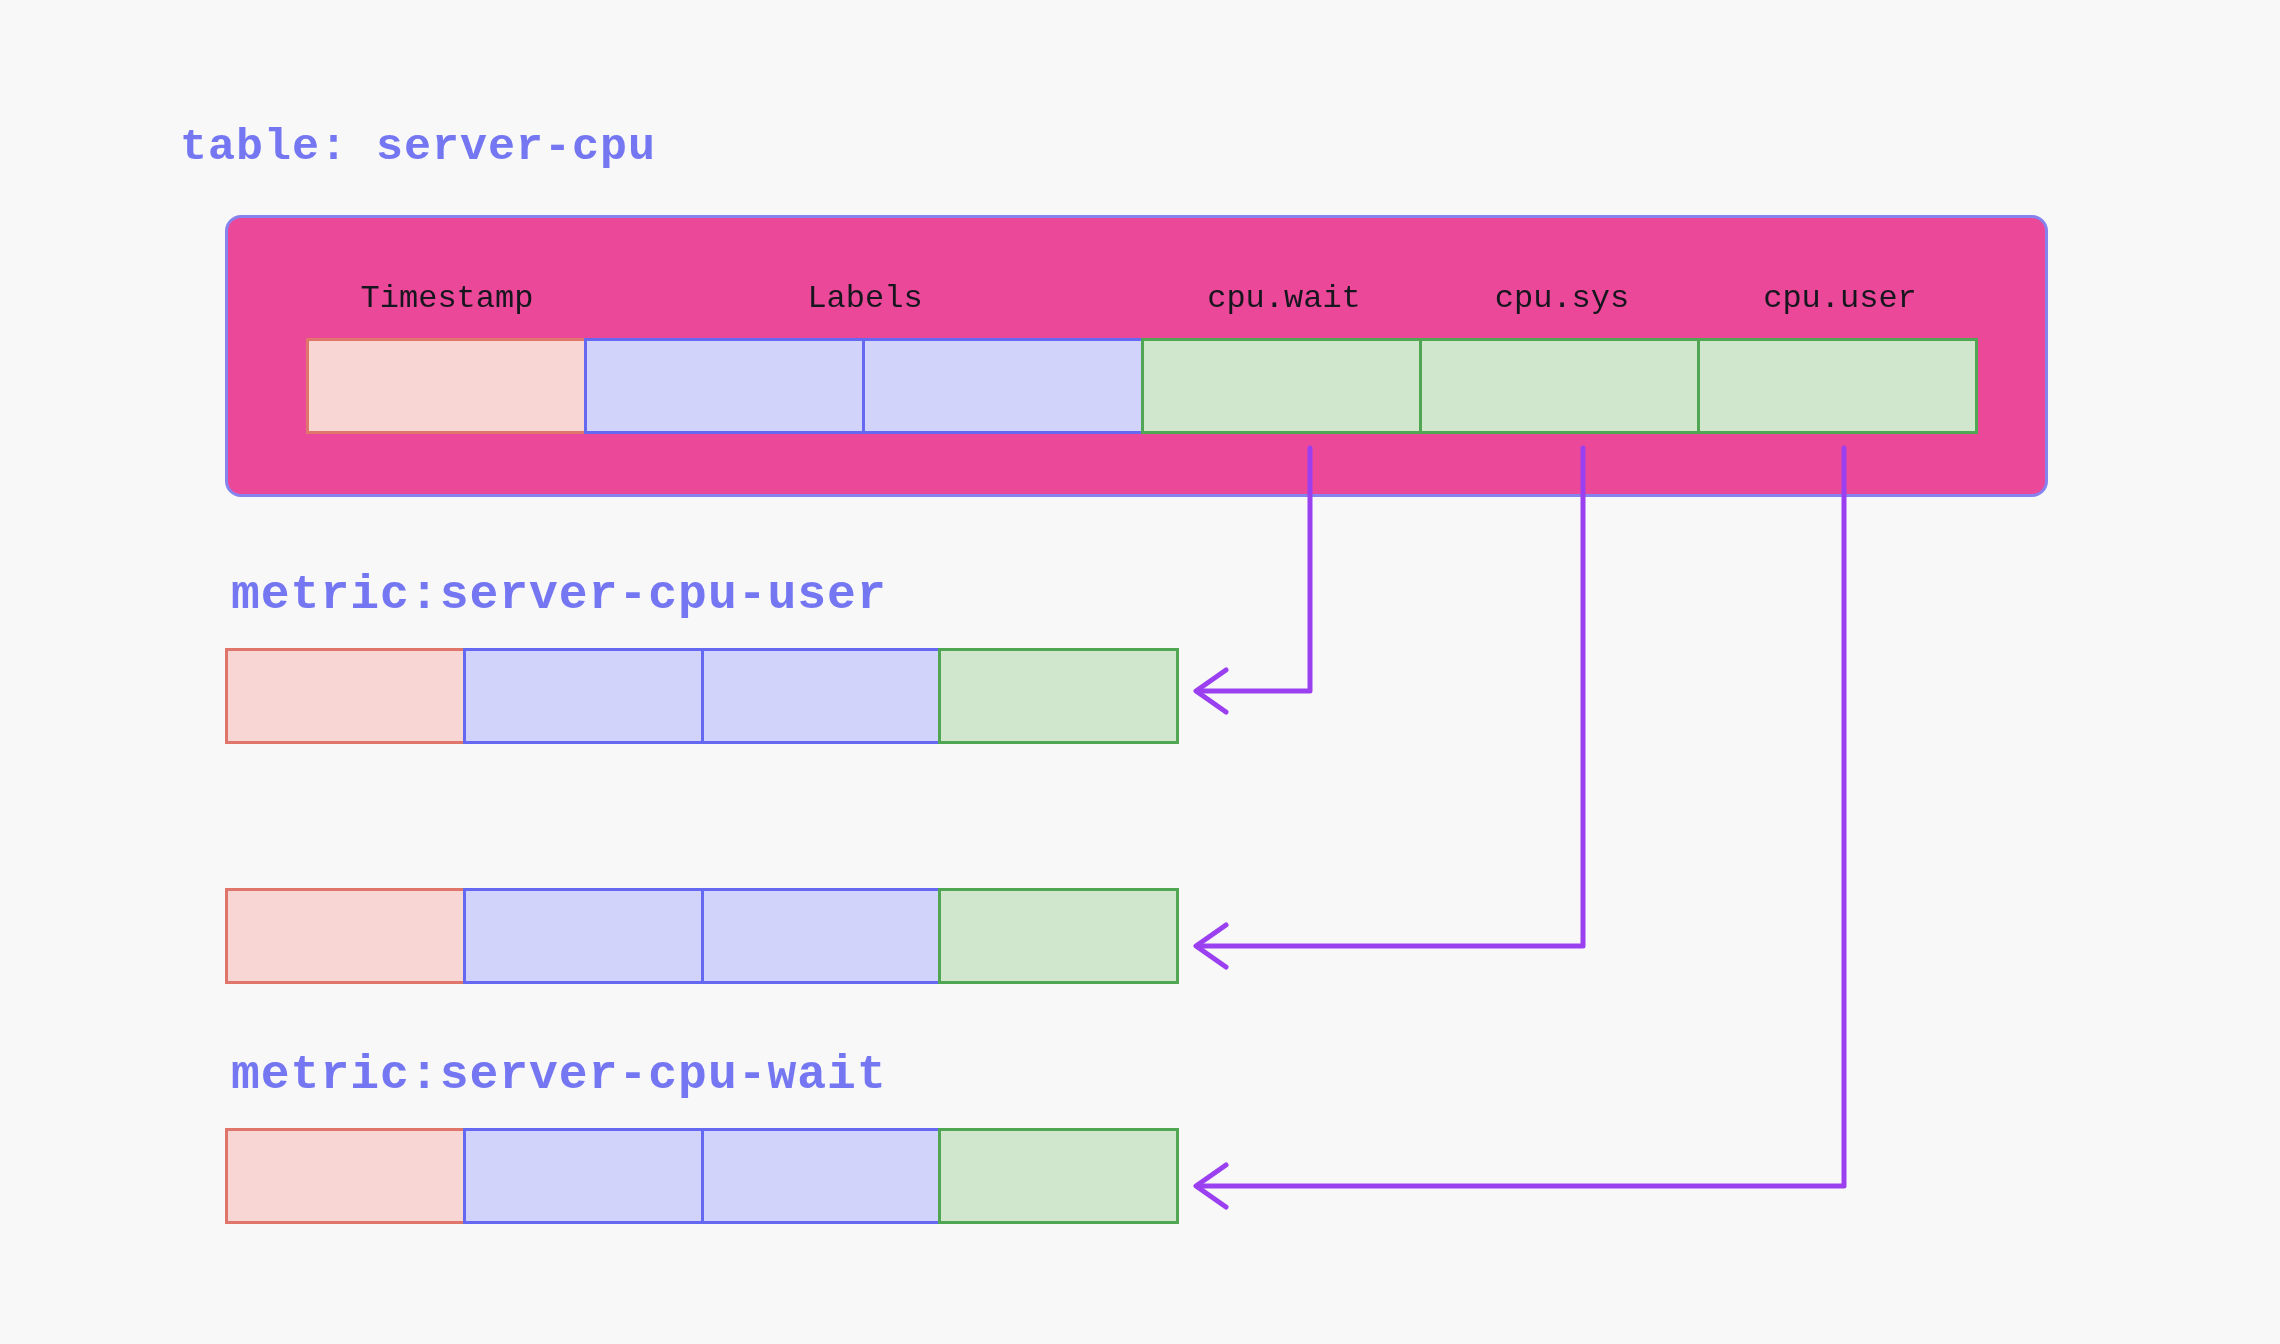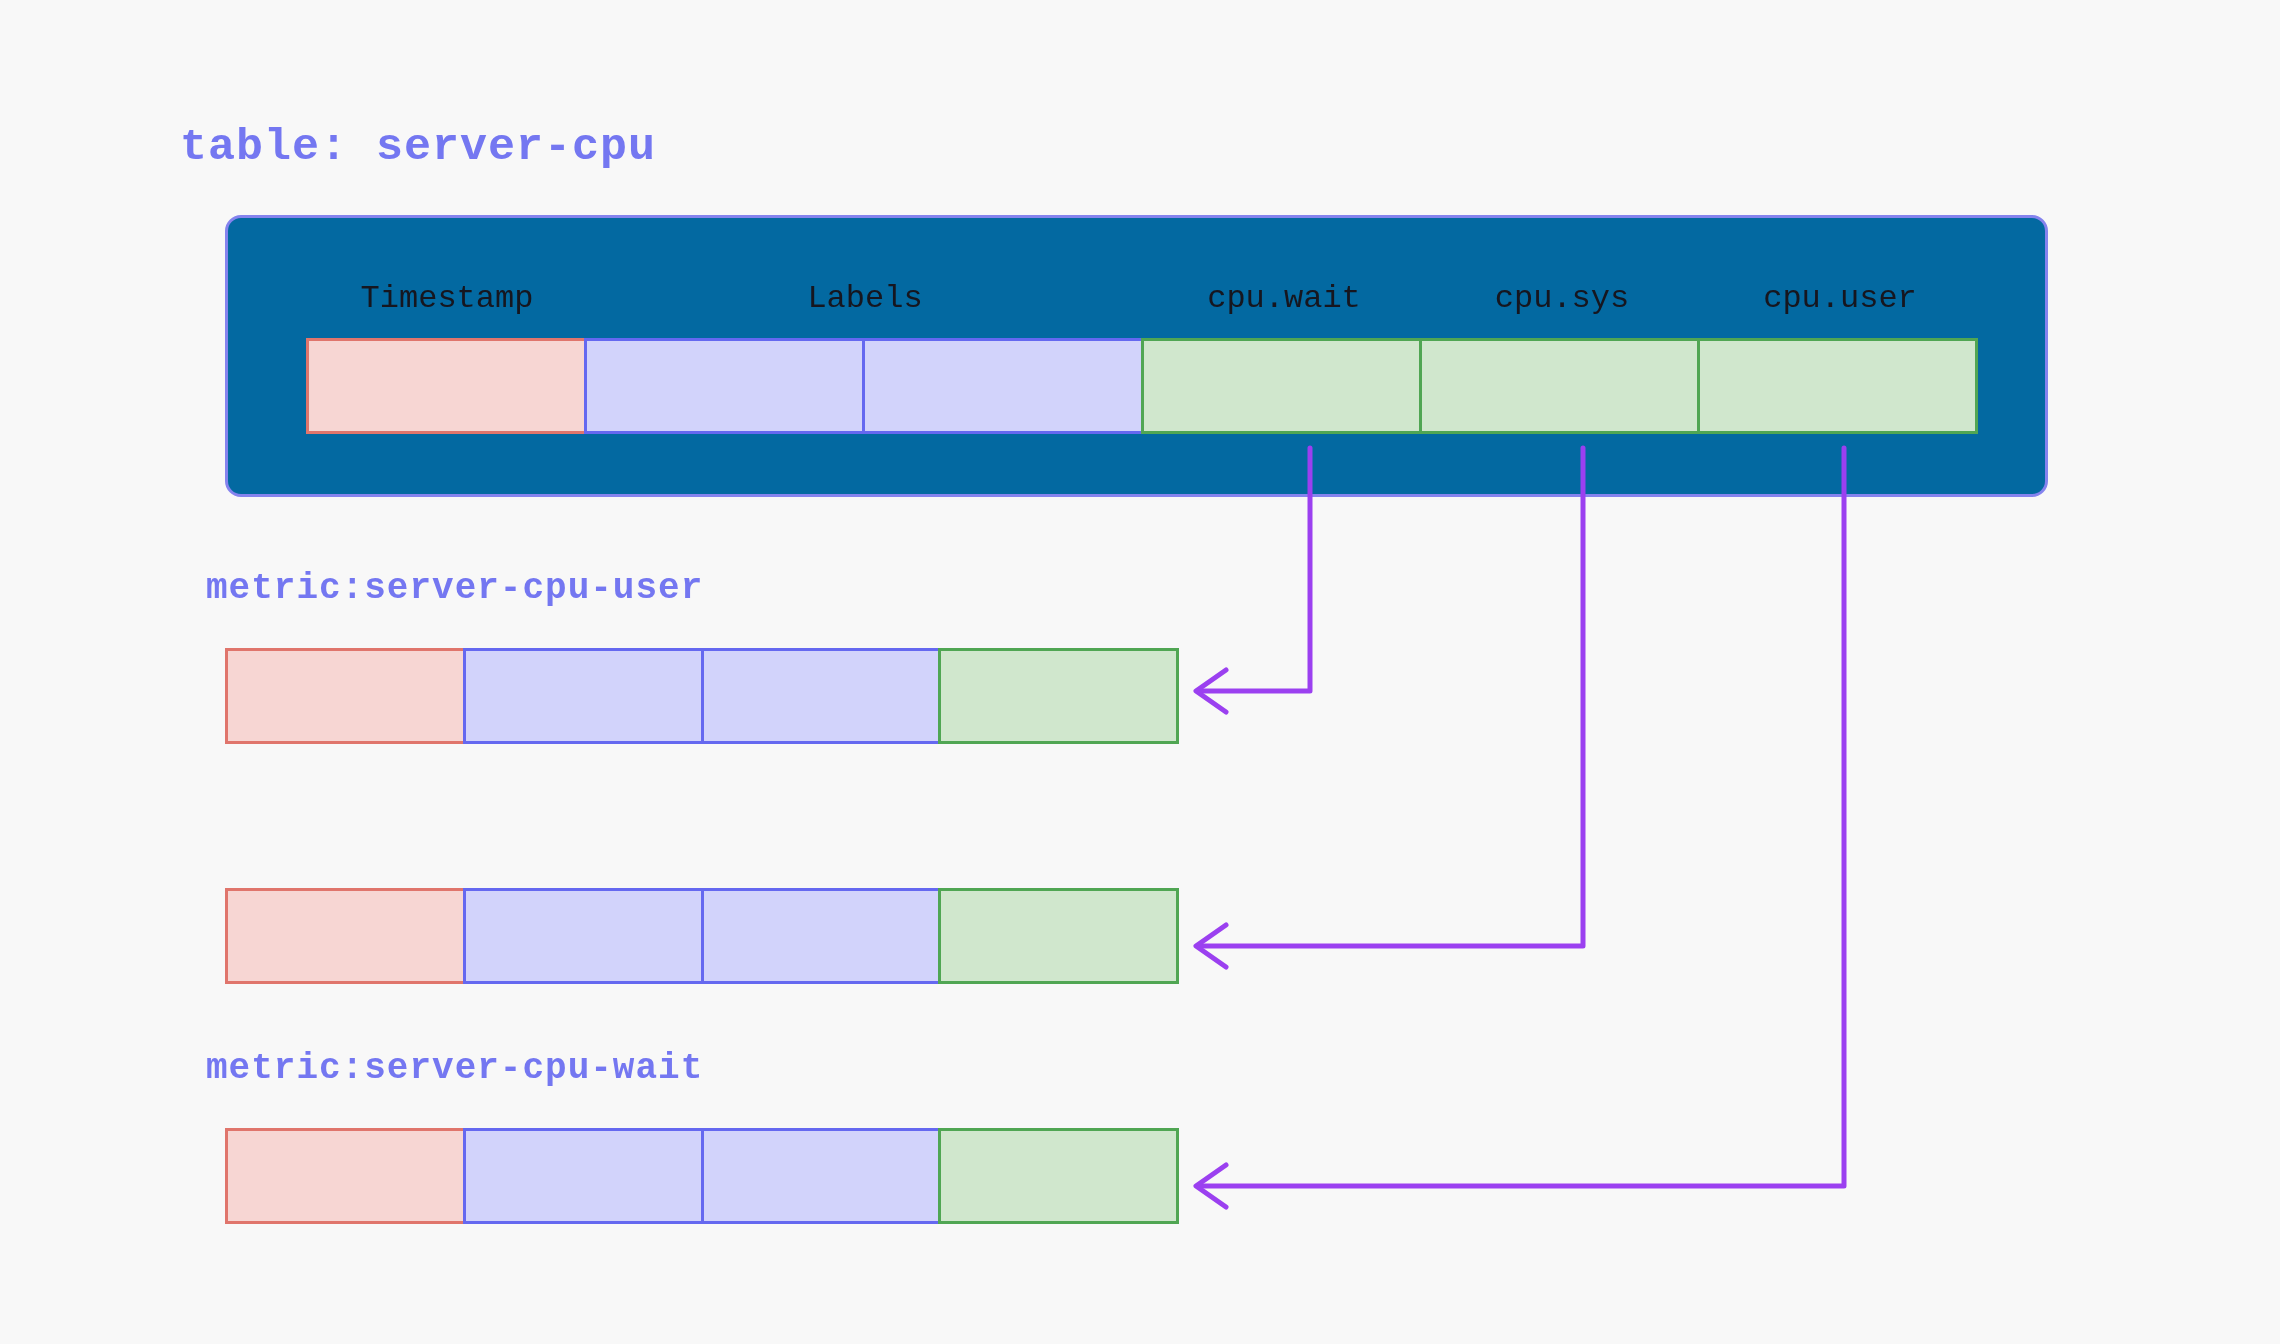--- a/index.html
+++ b/index.html
@@ -19,33 +19,33 @@
   .diagram-title {
     position: absolute;
     left: 180px; top: 122px;
     font-size: 45px; font-weight: bold;
     letter-spacing: 1px;
     color: #7477f1;
     white-space: pre;
   }
   .metric-title {
     position: absolute;
-    left: 206px;
-    font-size: 36px; font-weight: bold;
+    left: 231px;
+    font-size: 48px; font-weight: bold;
     letter-spacing: 1px;
     color: #7477f1;
     white-space: pre;
   }
 
   
   .table-card {
     position: absolute;
     left: 225px; top: 215px;
     width: 1823px; height: 282px;
-    background: #0369a1;
+    background: #ec4899;
     border: 3px solid #8583ee;
     border-radius: 16px;
     box-sizing: border-box;
   }
   .col-header {
     position: absolute;
     top: 62px;
     transform: translateX(-50%);
     font-size: 32px;
     font-weight: 500;

